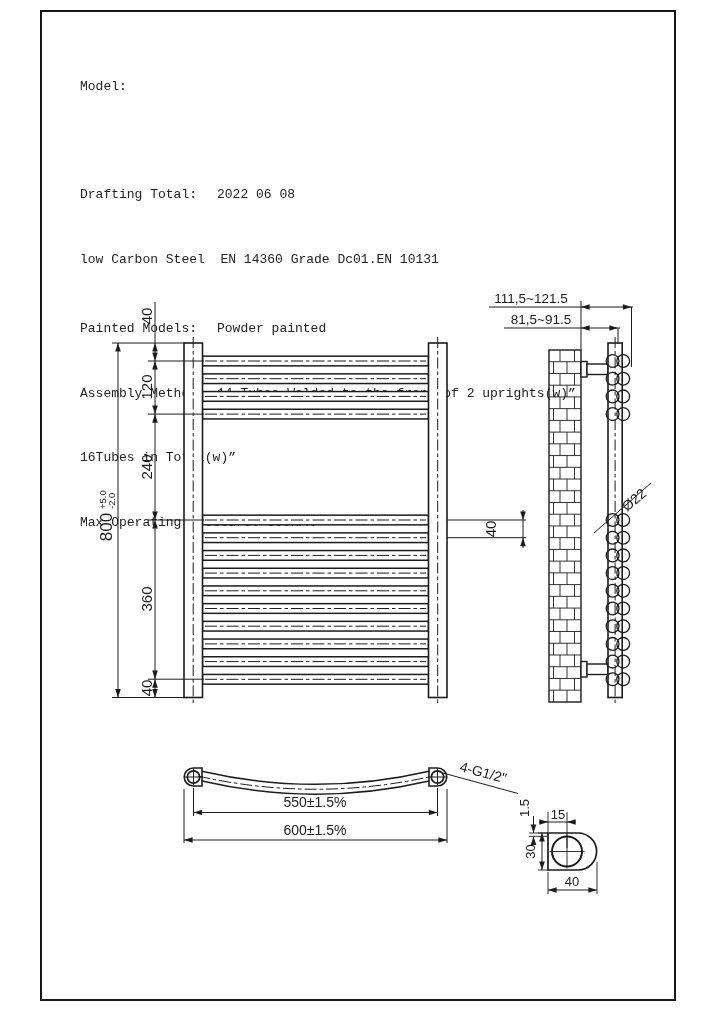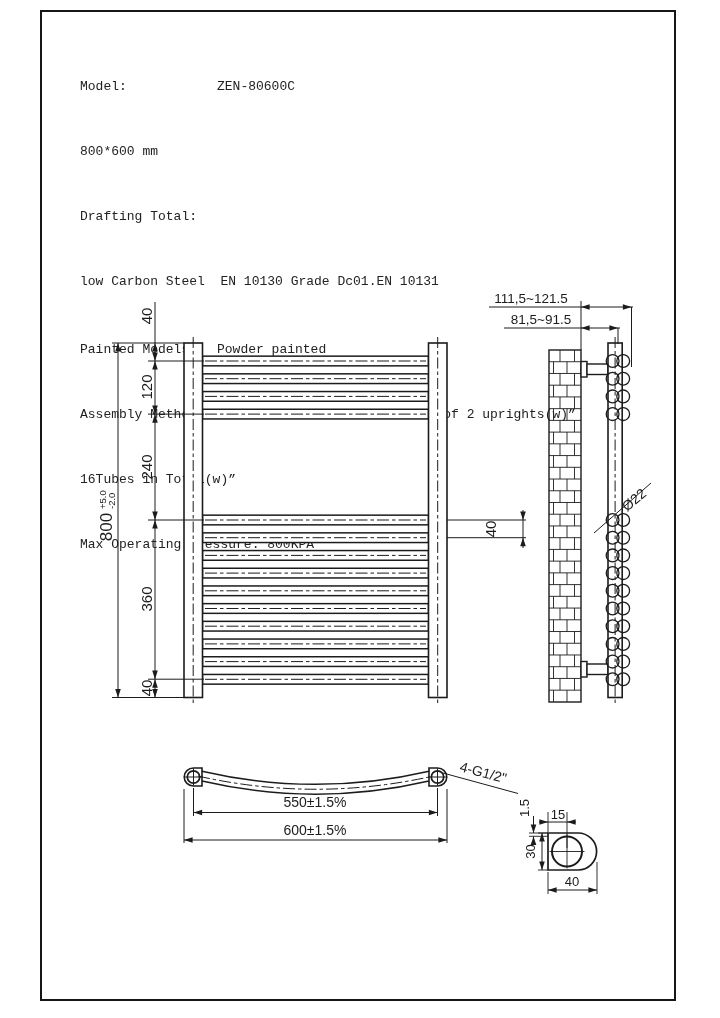--- a/index.html
+++ b/index.html
@@ -15,24 +15,24 @@
   .sval{flex:1;}
   .gap-before{margin-top:4px;}
   svg text{font-family:"Liberation Sans",sans-serif;fill:#1c1c1c;}
 </style>
 </head>
 <body>
 
 <div class="frame"></div>
 
 <div class="specs">
-  <div class="srow"><span class="slabel">Model:</span><span class="sval">ZEN-80600C</span></div>
-  <div class="srow"><span class="sval">800*600 mm</span></div>
-  <div class="srow"><span class="slabel">Drafting Total:</span></div>
-  <div class="srow"><span class="sval">low Carbon Steel  EN 10130 Grade Dc01.EN 10131</span></div>
+  <div class="srow"><span class="slabel">Model:</span></div>
+  <div class="srow"></div>
+  <div class="srow"><span class="slabel">Drafting Total:</span><span class="sval">2022 06 08</span></div>
+  <div class="srow"><span class="sval">low Carbon Steel  EN 14360 Grade Dc01.EN 10131</span></div>
   <div class="srow gap-before"><span class="slabel">Painted Models:</span><span class="sval">Powder painted</span></div>
   <div class="srow"><span class="slabel">Assembly Method:</span><span class="sval">14 Tubes Welded to the front of 2 uprights(w)”</span></div>
   <div>16Tubes in Total(w)”</div>
   <div>Max Operating Pressure: 800KPA</div>
 </div>
 
 <svg id="cad" width="720" height="1018" viewBox="0 0 720 1018" style="position:absolute;left:0;top:0;">
   <g id="g-front">
       <rect x="202.5" y="356.15" width="226" height="9.7" fill="#fff" stroke="#1c1c1c" stroke-width="1.5"></rect>
       <line x1="205" y1="361" x2="426" y2="361" stroke="#1c1c1c" stroke-width="1" fill="none" stroke-dasharray="12 3 3.5 3"></line>

